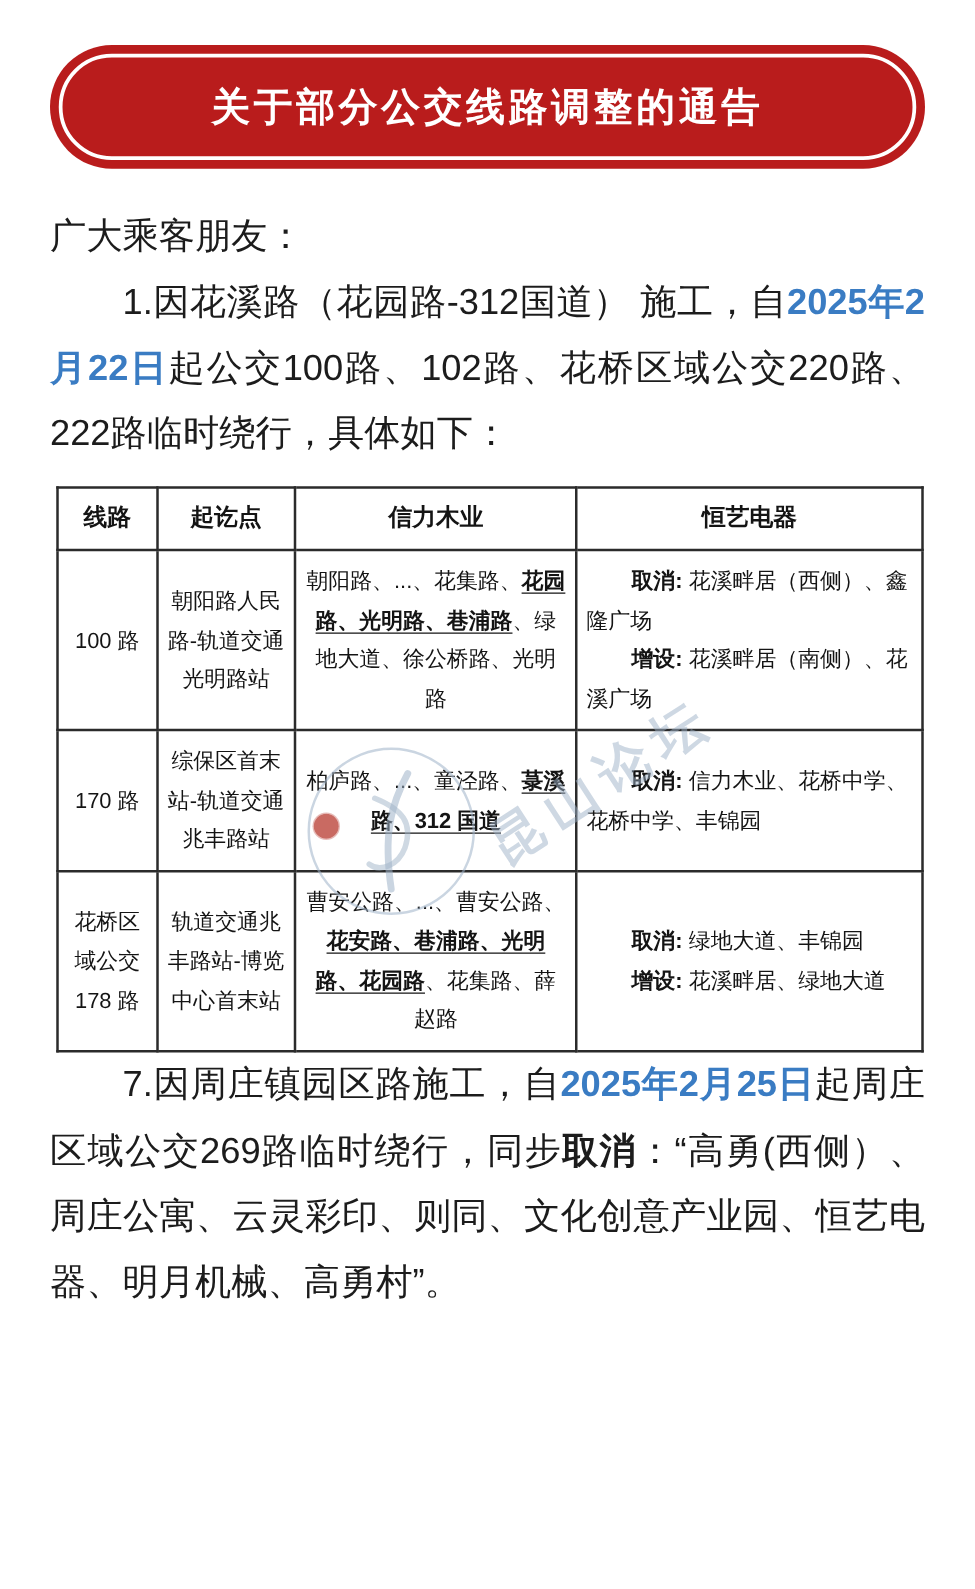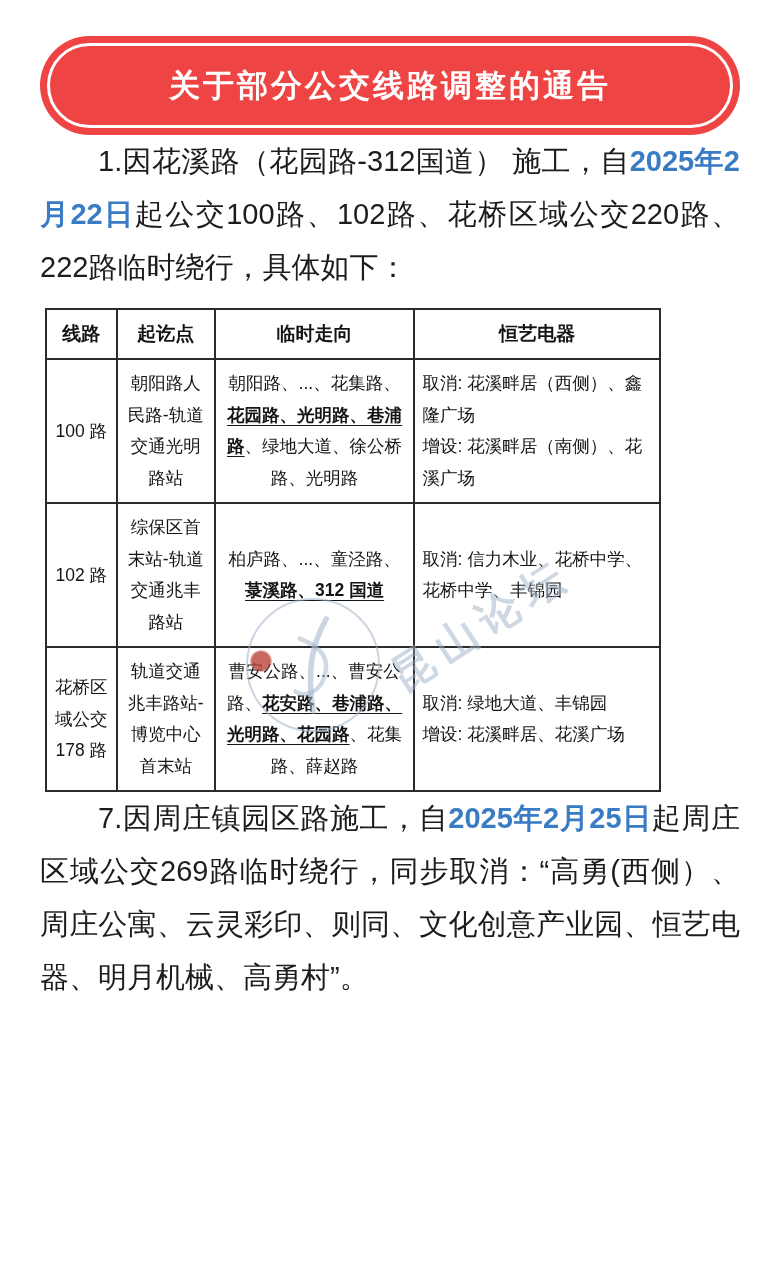--- a/index.html
+++ b/index.html
@@ -11,21 +11,21 @@
     color:#1c1c1c;
     position:relative;
     overflow:hidden;
   }
 
   
   .banner {
     position:relative;
     margin:36px 40px 0 40px;
     height:99px;
-    background:#ef4444;
+    background:#b91c1c;
     border-radius:52px;
     display:flex; align-items:center; justify-content:center;
   }
   .banner-inner {
     position:absolute; inset:7px;
     border:3px solid #ffffff;
     border-radius:44px;
     pointer-events:none;
   }
   .banner-title {
@@ -35,45 +35,45 @@
     font-weight:bold;
     letter-spacing:3px;
     z-index:1;
   }
 
   
   .content { margin:0 40px; font-size:29px; line-height:1.82; color:#1c1c1c; }
   .salutation { margin-top:28px; }
   .para { text-indent:2em; text-align:justify; margin:0; }
   .run-blue { color:#3a7cc3; font-weight:bold; }
-  .run-bold { font-weight:normal; }
+  .run-bold { font-weight:bold; }
 
   
   .route-table {
-    width:616px;
+    width:694px;
     margin:15px 0 0 5px;
     border-collapse:collapse;
     font-size:17.5px;
     line-height:1.8;
     color:#141414;
     table-layout:fixed;
     padding-left:15px;
   }
   .route-table th, .route-table td {
     border:2px solid #2b2b2b;
     padding:8px 7px;
     vertical-align:middle;
     text-align:center;
     word-break:break-all;
   }
   .route-table th { font-size:19px; font-weight:bold; padding:7px 4px; }
   .temp-cell { padding:10px 10px; }
   .affected-cell { text-align:left; padding:8px 10px 8px 12px; }
   .affected-line { text-align:left; }
-  .affected-label { font-weight:normal; margin-right:5px; }
+  .affected-label { font-weight:bold; margin-right:5px;margin-left:36px; }
   .bu { font-weight:bold; text-decoration:underline; text-underline-offset:4px; }
 
   
   .watermark { position:absolute; left:0; top:0; width:780px; height:1271px; pointer-events:none; z-index:5; }
   .wm-circle {
     position:absolute; left:246px; top:598px; width:134px; height:134px;
     border:2px solid rgba(159,179,200,0.55);
     border-radius:50%;
   }
   .wm-swoosh { position:absolute; left:10px; top:6px; width:110px; height:118px; }
@@ -98,63 +98,64 @@
 </head>
 <body>
 
 <div class="banner">
   <div class="banner-inner"></div>
   <div class="banner-title">关于部分公交线路调整的通告</div>
 </div>
 
 <div class="content">
 
+  <div class="salutation">广大乘客朋友：</div>
 
   <p class="para"><span>1.因花溪路（花园路-312国道） 施工，自</span><span class="run-blue">2025年2月22日</span><span>起公交100路、102路、花桥区域公交220路、222路临时绕行，具体如下：</span></p>
 
   <table class="route-table">
     <colgroup>
       <col style="width:11.5%">
       <col style="width:16%">
       <col style="width:32.5%">
       <col style="width:40%">
     </colgroup>
     <thead>
       <tr>
         <th>线路</th>
         <th>起讫点</th>
-        <th>临时走向</th>
+        <th>信力木业</th>
         <th>恒艺电器</th>
       </tr>
     </thead>
     <tbody>
         <tr>
           <td>100 路</td>
           <td>朝阳路人民路-轨道交通光明路站</td>
           <td class="temp-cell"><span>朝阳路、...、花集路、</span><span class="bu">花园路、光明路、巷浦路</span><span>、绿地大道、徐公桥路、光明路</span></td>
           <td class="affected-cell">
             <div class="affected-line"><span class="affected-label">取消:</span><span>花溪畔居（西侧）、鑫隆广场</span></div>
             <div class="affected-line"><span class="affected-label">增设:</span><span>花溪畔居（南侧）、花溪广场</span></div>
           </td>
         </tr>
         <tr>
-          <td>102 路</td>
+          <td>170 路</td>
           <td>综保区首末站-轨道交通兆丰路站</td>
           <td class="temp-cell"><span>柏庐路、...、童泾路、</span><span class="bu">菉溪路、312 国道</span></td>
           <td class="affected-cell">
             <div class="affected-line"><span class="affected-label">取消:</span><span>信力木业、花桥中学、花桥中学、丰锦园</span></div>
           </td>
         </tr>
         <tr>
           <td>花桥区域公交 178 路</td>
           <td>轨道交通兆丰路站-博览中心首末站</td>
           <td class="temp-cell"><span>曹安公路、...、曹安公路、</span><span class="bu">花安路、巷浦路、光明路、花园路</span><span>、花集路、薛赵路</span></td>
           <td class="affected-cell">
             <div class="affected-line"><span class="affected-label">取消:</span><span>绿地大道、丰锦园</span></div>
-            <div class="affected-line"><span class="affected-label">增设:</span><span>花溪畔居、花溪广场</span></div>
+            <div class="affected-line"><span class="affected-label">增设:</span><span>花溪畔居、绿地大道</span></div>
           </td>
         </tr>
       </tbody>
   </table>
 
 
   <p class="para"><span>7.因周庄镇园区路施工，自</span><span class="run-blue">2025年2月25日</span><span>起周庄区域公交269路临时绕行，同步</span><span class="run-bold">取消</span><span>：“高勇(西侧）、周庄公寓、云灵彩印、则同、文化创意产业园、恒艺电器、明月机械、高勇村”。</span></p>
 
 </div>
 

